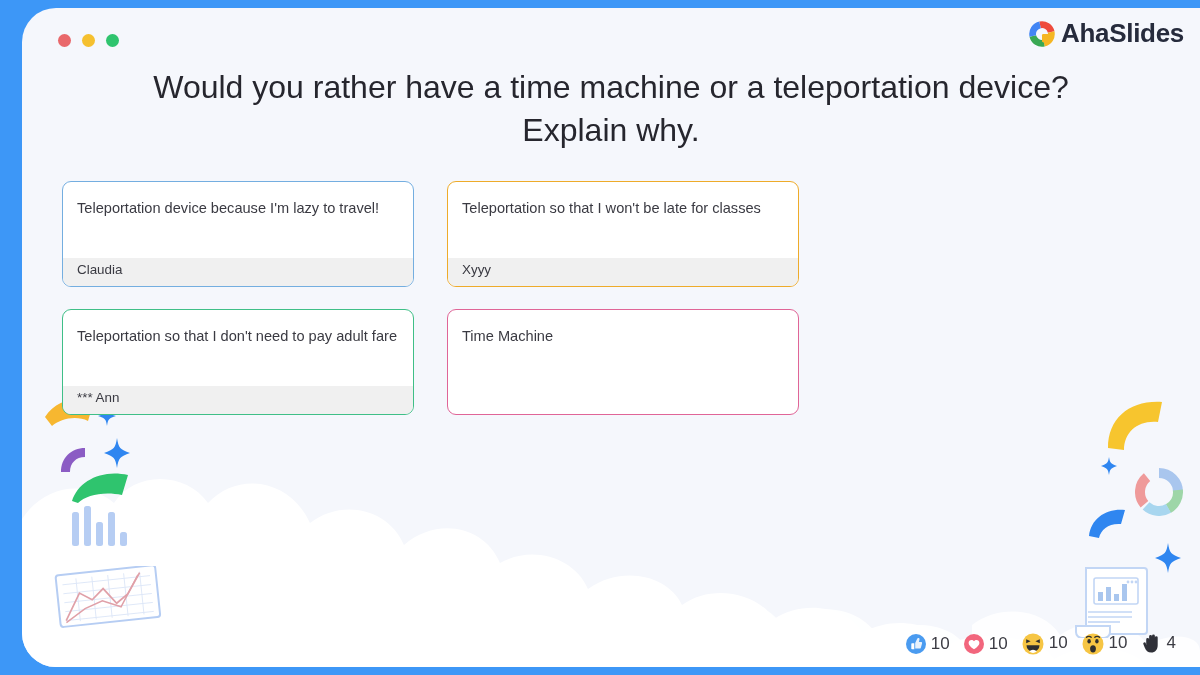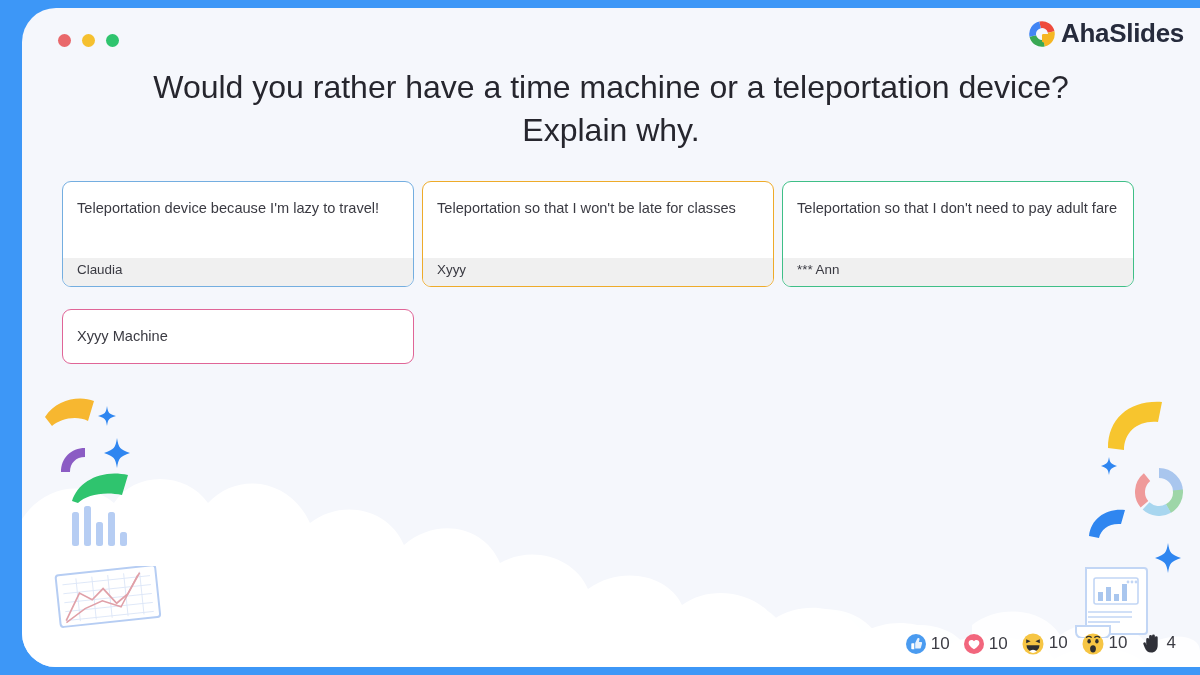--- a/index.html
+++ b/index.html
@@ -89,21 +89,21 @@
   }
 
   
   #cards {
     position: absolute;
     left: 40px;
     top: 173px;
     width: 1098px;
     display: flex;
     flex-wrap: wrap;
-    gap: 22px 8px;
+    gap: 22px 33px;
     z-index: 5;
   }
   .card {
     width: 352px;
     border-radius: 9px;
     background: #ffffff;
     border: 1.6px solid #8bb8e8;
     overflow: hidden;
     display: flex;
     flex-direction: column;
@@ -198,21 +198,21 @@
         <div class="card-body">Teleportation so that I won't be late for classes</div>
         <div class="card-author">Xyyy</div>
       </div>
 
       <div class="card" style="border-color:#3fbf87">
         <div class="card-body">Teleportation so that I don't need to pay adult fare</div>
         <div class="card-author">*** Ann</div>
       </div>
 
       <div class="card" style="border-color:#e06597">
-        <div class="card-body" style="min-height:44px">Xyyy Machine</div>
+        <div class="card-body" style="min-height:44px">Time Machine</div>
       </div>
 
     </div>
 
     <svg class="decor" style="left:20px; top:385px" width="56" height="34" viewBox="0 0 56 34">
       <path d="M3 24 C14 6 38 2 52 8 L46 28 C34 22 18 26 10 33 Z" fill="#f7b730"></path>
     </svg>
 
     <svg class="decor" style="left:76px; top:398px" width="18" height="20" viewBox="0 0 18 20">
       <path d="M9 0 C10 7 11 8 18 10 C11 12 10 13 9 20 C8 13 7 12 0 10 C7 8 8 7 9 0 Z" fill="#2f86f0"></path>

